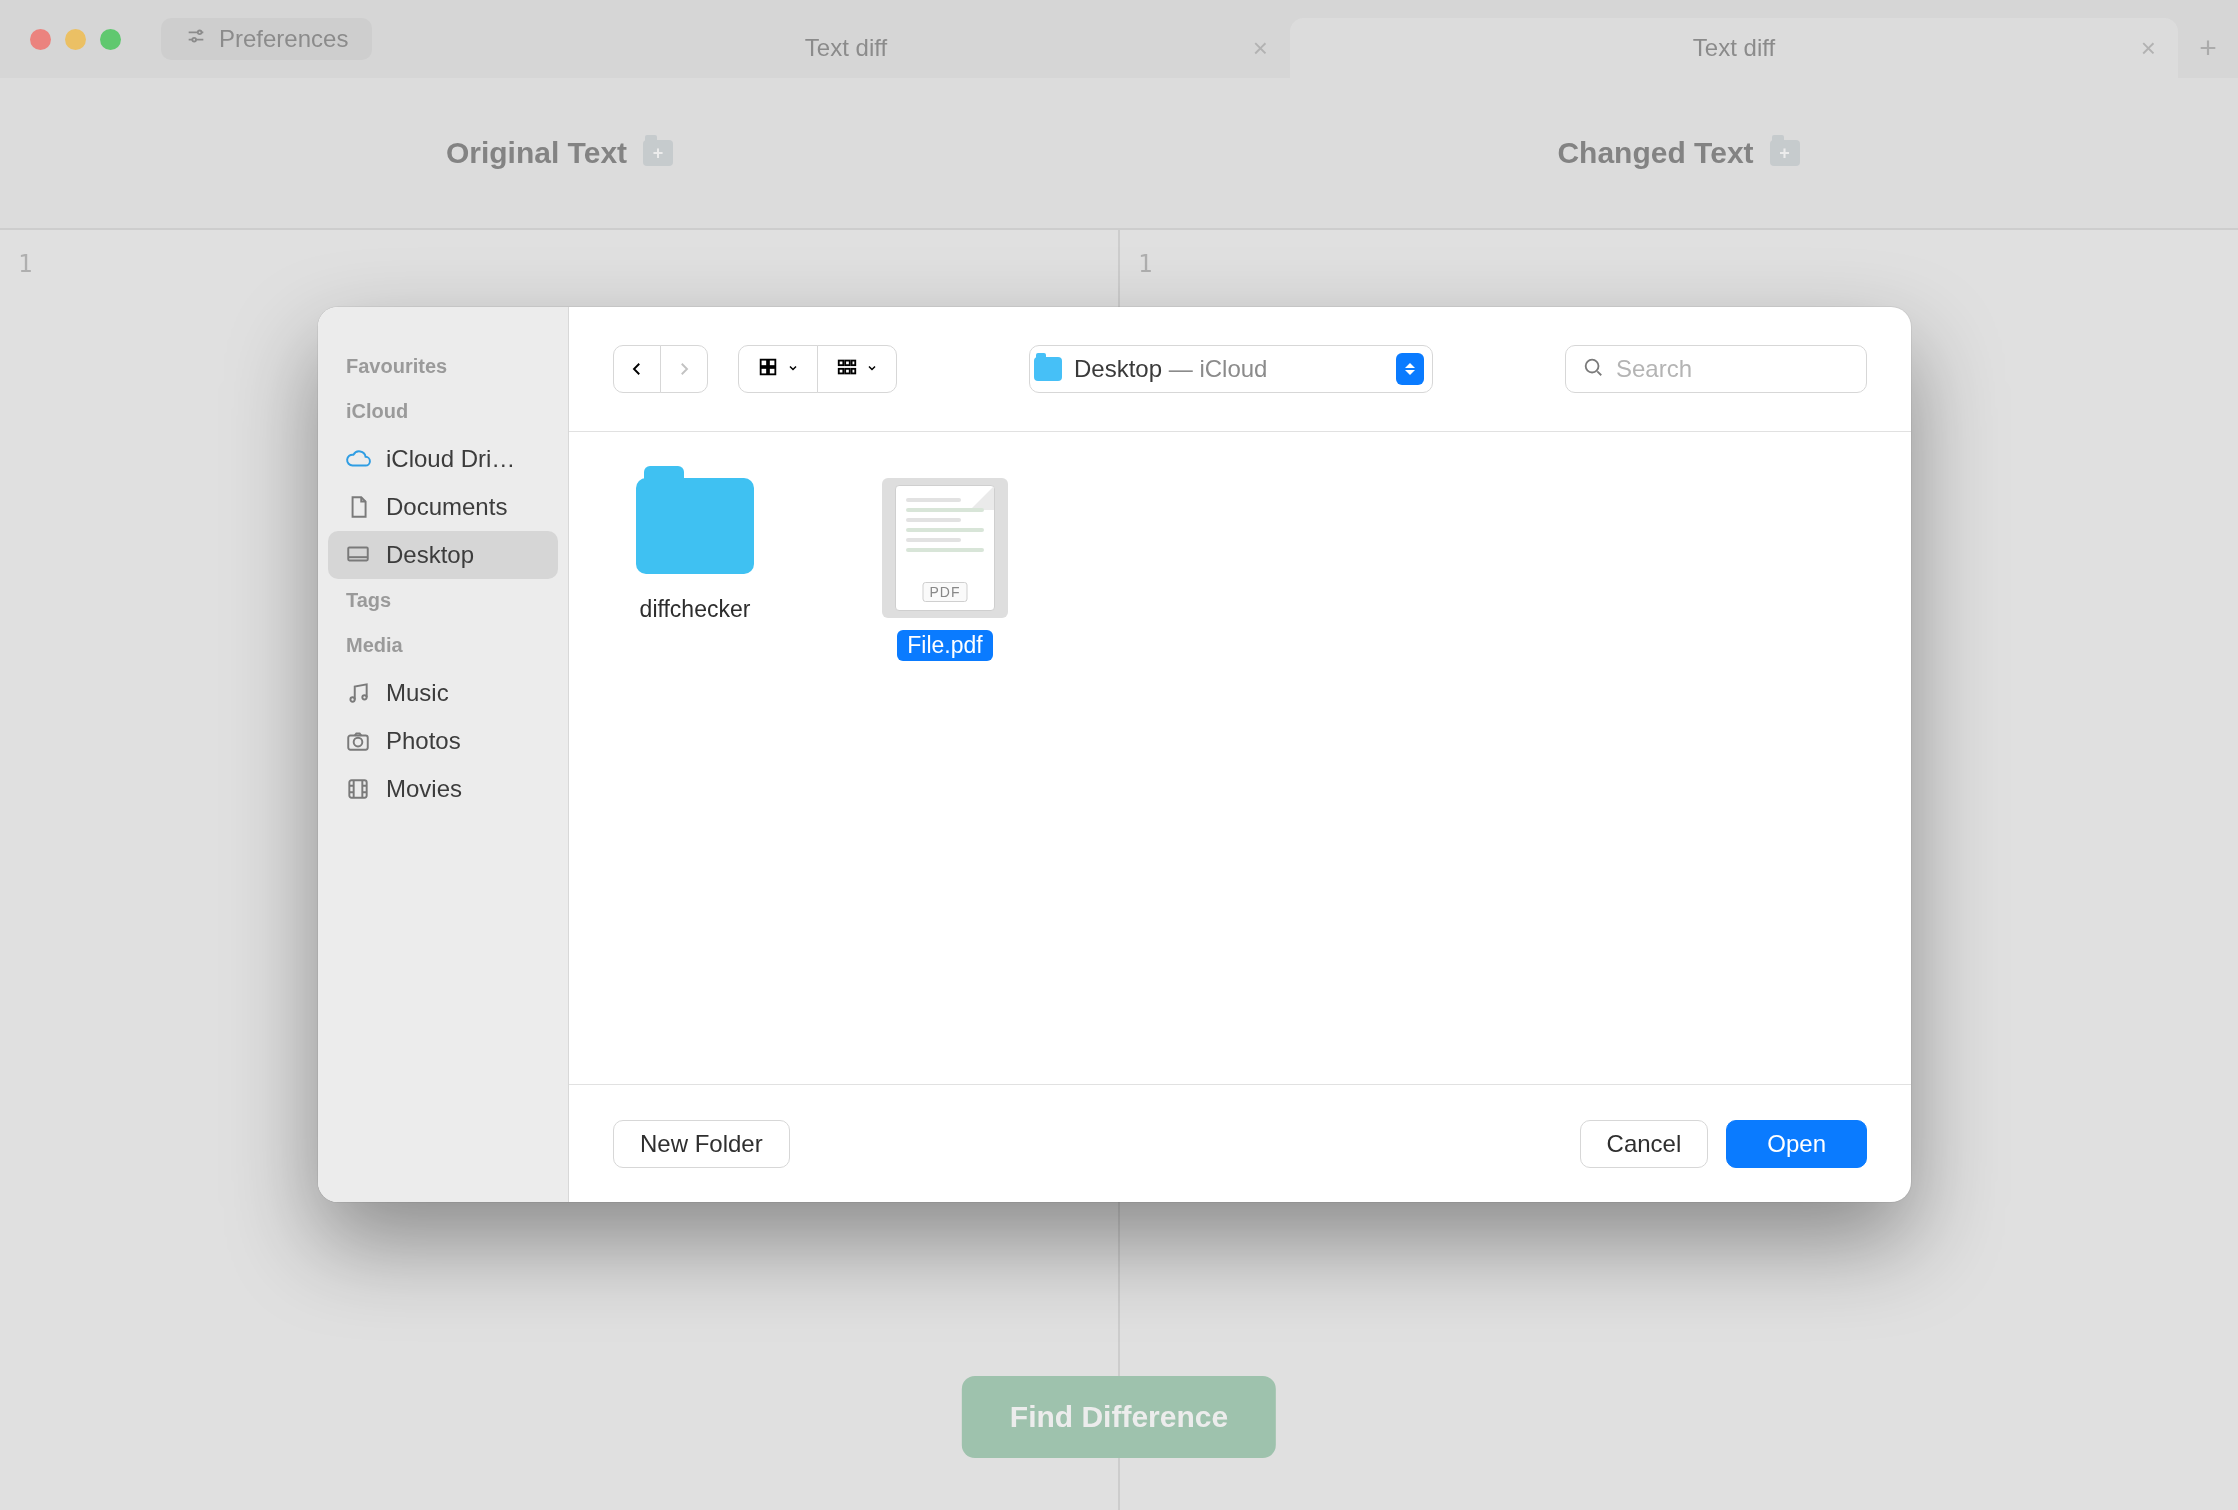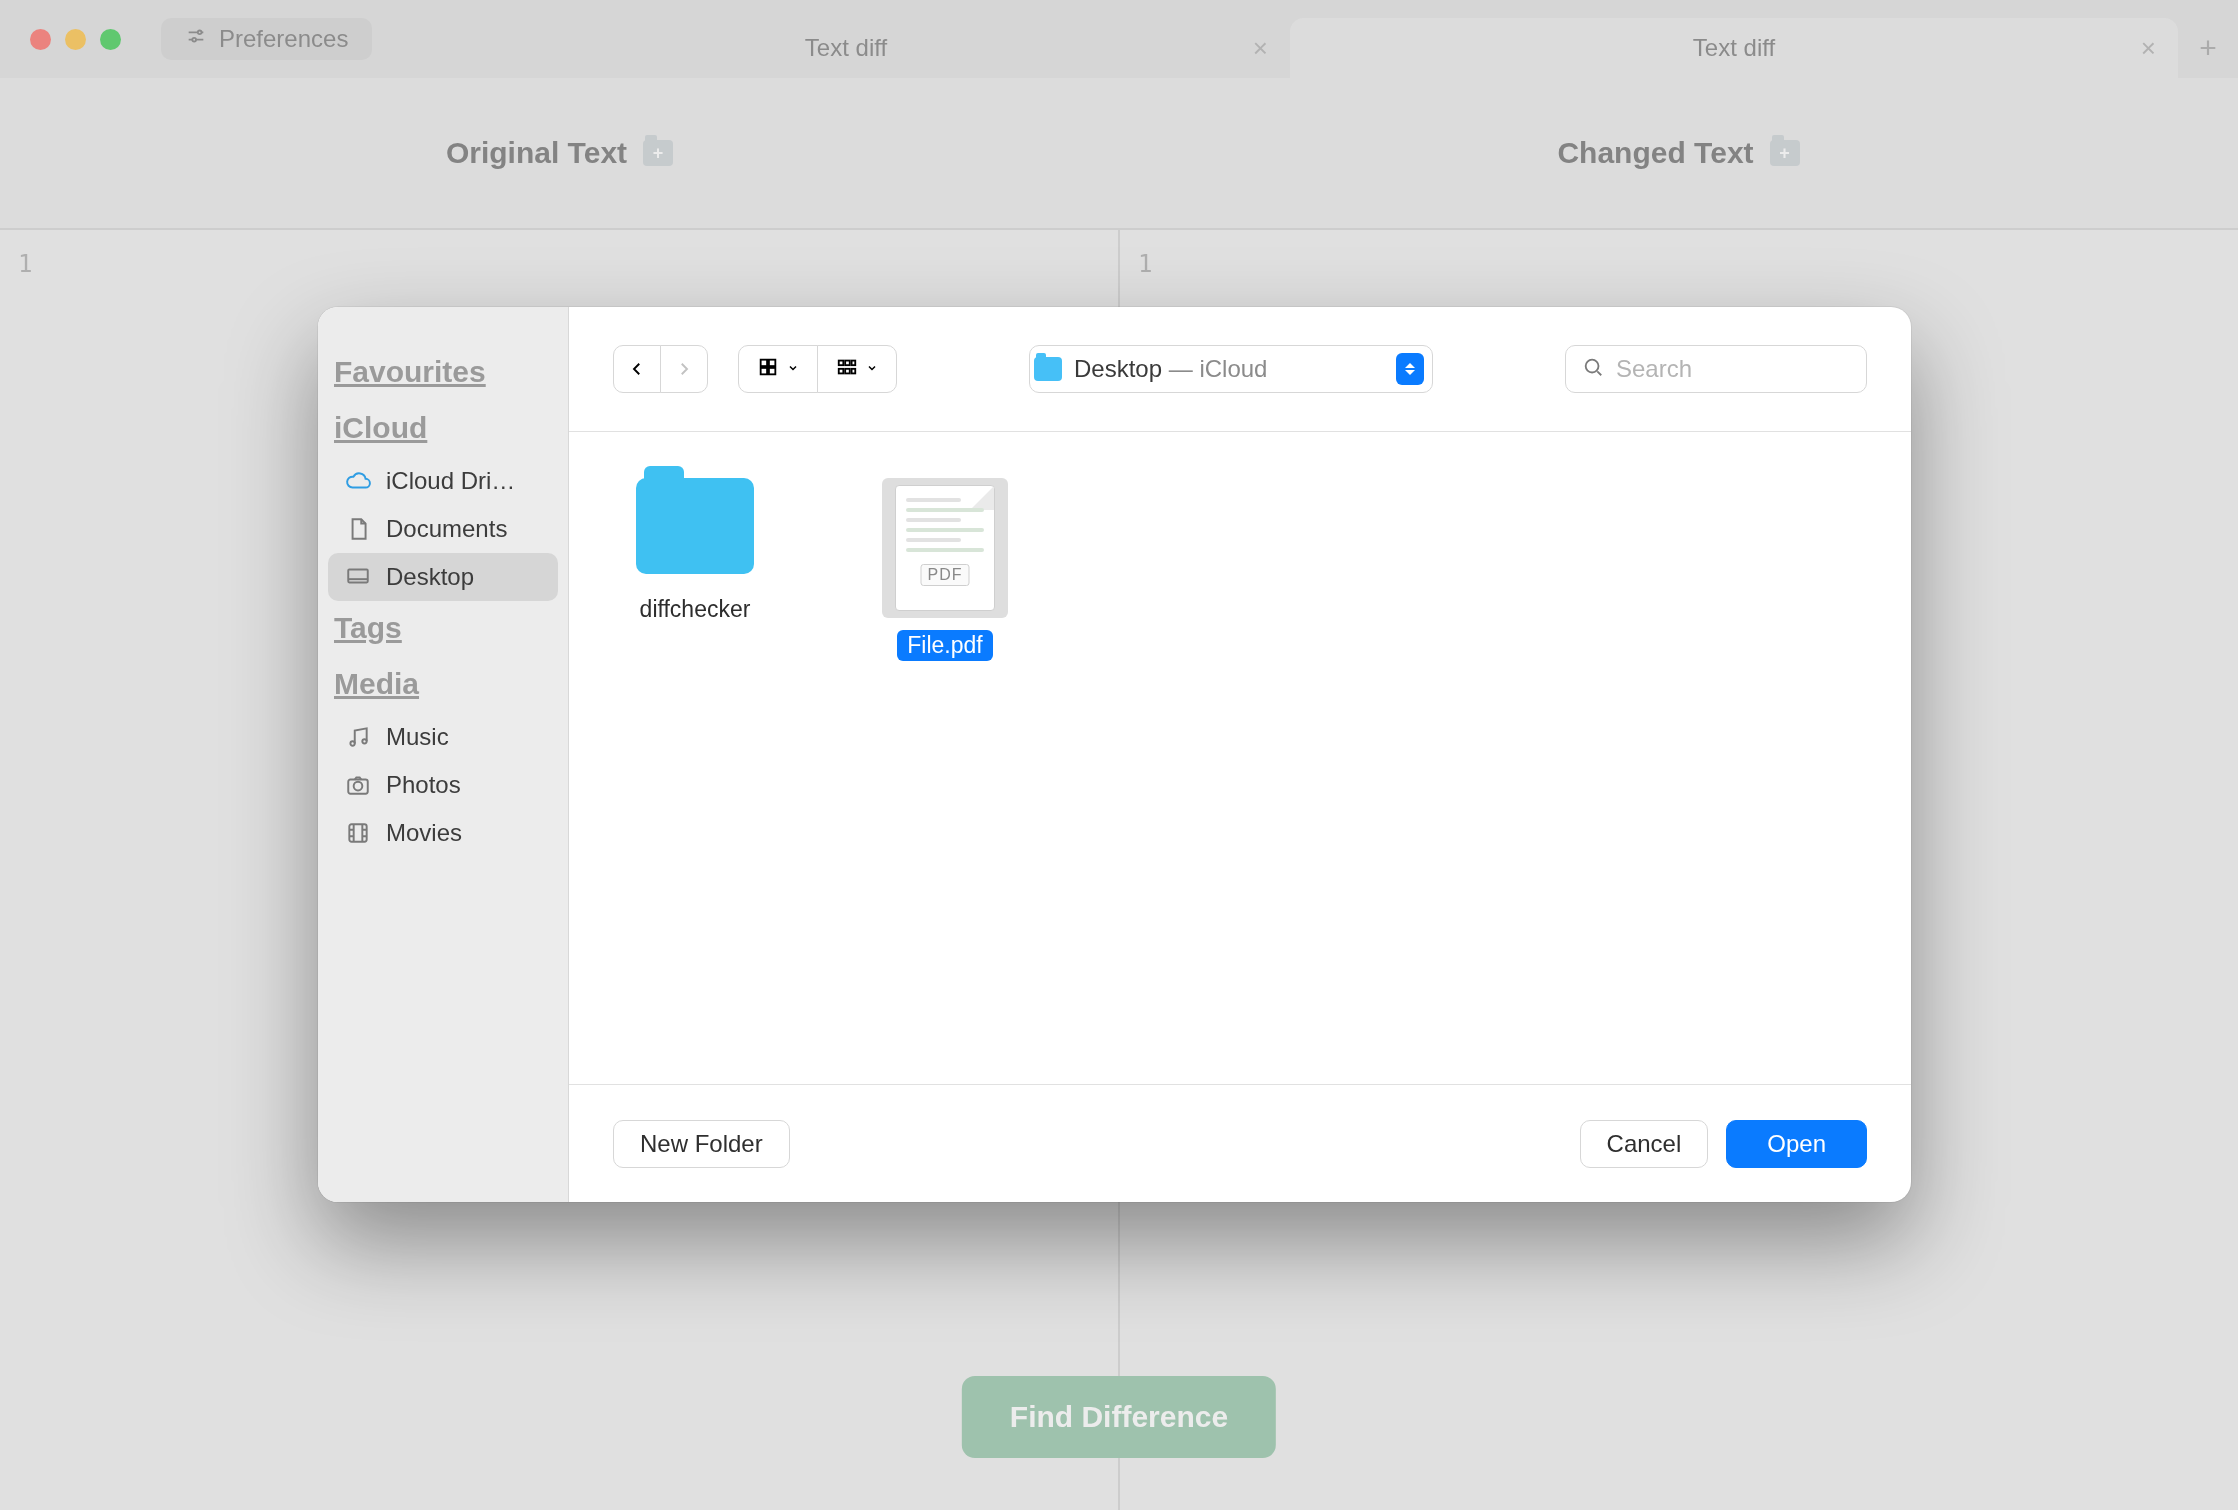--- a/index.html
+++ b/index.html
@@ -38,21 +38,21 @@
     .editor + .editor { border-left: 2px solid #d0d0d0; }
     .gutter { position: absolute; top: 20px; left: 18px; color: #a2a2a2; font-size: 24px; font-family: ui-monospace, Menlo, monospace; }
 
     
     .find-diff { position: absolute; bottom: 52px; left: 50%; transform: translateX(-50%); height: 82px; padding: 0 48px; background: #88bf9e; color: #fff; font-size: 30px; font-weight: 600; border-radius: 13px; display: flex; align-items: center; }
 
     
     .dialog { position: absolute; left: 318px; top: 307px; width: 1593px; height: 895px; background: #fff; border-radius: 20px; box-shadow: 0 40px 90px rgba(0,0,0,0.38), 0 0 0 1px rgba(0,0,0,0.05); display: flex; overflow: hidden; z-index: 10; }
 
     .sidebar { width: 251px; background: #ececec; border-right: 1px solid #d8d8d8; padding-top: 38px; overflow-y: auto; }
-    .sb-section-label { padding: 10px 16px 12px; color: #9a9a9a; font-size: 30px; font-weight: 600; text-decoration: underline; }
+    .sb-section-label { padding: 10px 28px 12px; color: #9a9a9a; font-size: 20px; font-weight: 600; }
     .sb-item { height: 48px; margin: 0 10px; padding: 0 16px; border-radius: 10px; display: flex; align-items: center; gap: 14px; color: #3c3c3c; font-size: 24px; }
     .sb-item.selected { background: #d6d6d6; }
     .sb-icon { width: 28px; height: 28px; display: flex; align-items: center; justify-content: center; color: #7a7a7a; }
     .sb-icon svg { width: 26px; height: 26px; }
     .sb-icon.blue { color: #2f9de3; }
 
     .main { flex: 1; display: flex; flex-direction: column; }
     .toolbar { height: 125px; border-bottom: 1px solid #e1e1e1; display: flex; align-items: center; padding: 0 44px; gap: 12px; }
     .seg-btn { height: 48px; border: 1px solid #d7d7d7; border-radius: 10px; background: #fff; display: flex; align-items: center; justify-content: center; }
     .nav-back { width: 48px; border-radius: 10px 0 0 10px; }
@@ -83,21 +83,21 @@
     .grid-item { width: 140px; display: flex; flex-direction: column; align-items: center; }
     .folder-icon { width: 118px; height: 96px; background: #3fc1f2; border-radius: 10px; position: relative; margin-bottom: 20px; }
     .folder-icon::before { content: ""; position: absolute; top: -12px; left: 8px; width: 40px; height: 16px; background: #3fc1f2; border-radius: 6px 6px 0 0; }
     .file-icon-wrap { width: 126px; height: 140px; border-radius: 6px; display: flex; align-items: center; justify-content: center; margin-bottom: 12px; }
     .file-icon-wrap.selected { background: #dedede; }
     .file-doc { width: 100px; height: 126px; background: #fff; border: 1px solid #cfcfcf; border-radius: 4px; position: relative; overflow: hidden; }
     .file-doc .corner { position: absolute; top: 0; right: 0; width: 24px; height: 24px; background: linear-gradient(135deg, transparent 49%, #eaeaea 51%); }
     .file-doc .lines { position: absolute; top: 12px; left: 10px; right: 10px; display: flex; flex-direction: column; gap: 6px; }
     .file-doc .lines span { height: 4px; background: #d8e5d8; border-radius: 2px; }
     .file-doc .lines span:nth-child(odd) { width: 70%; background: #e2e2e2; }
-    .file-doc .pdf-badge { position: absolute; bottom: 24px; left: 50%; transform: translateX(-50%); font-size: 16px; letter-spacing: 1px; color: #888; border: 1px solid #cfcfcf; padding: 1px 6px; border-radius: 3px; background: #fafafa; }
+    .file-doc .pdf-badge { position: absolute; bottom: 8px; left: 50%; transform: translateX(-50%); font-size: 14px; letter-spacing: 1px; color: #888; border: 1px solid #cfcfcf; padding: 1px 6px; border-radius: 3px; background: #fafafa; }
     .item-label { font-size: 23px; color: #2d2d2d; padding: 2px 10px; border-radius: 6px; white-space: nowrap; }
     .item-label.selected { background: #0a7bff; color: #fff; }
 
     .footer { height: 118px; border-top: 1px solid #e1e1e1; display: flex; align-items: center; padding: 8px 44px; }
     .btn { height: 48px; padding: 0 26px; border: 1px solid #d7d7d7; border-radius: 10px; background: #fff; font-size: 24px; color: #2f2f2f; display: flex; align-items: center; }
     .btn.primary { background: #0a7bff; border-color: #0a7bff; color: #fff; padding: 0 40px; }
     .footer-right { margin-left: auto; display: flex; gap: 18px; }
   </style>
 </head>
 <body>

